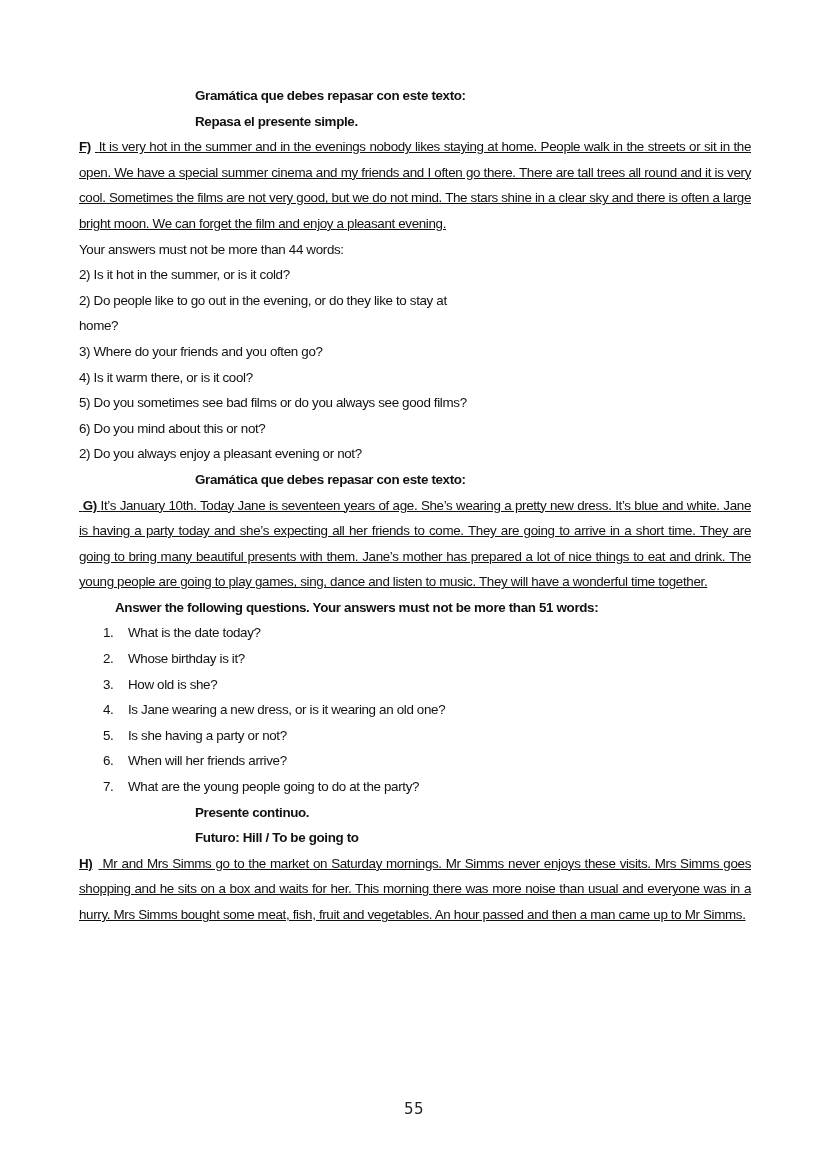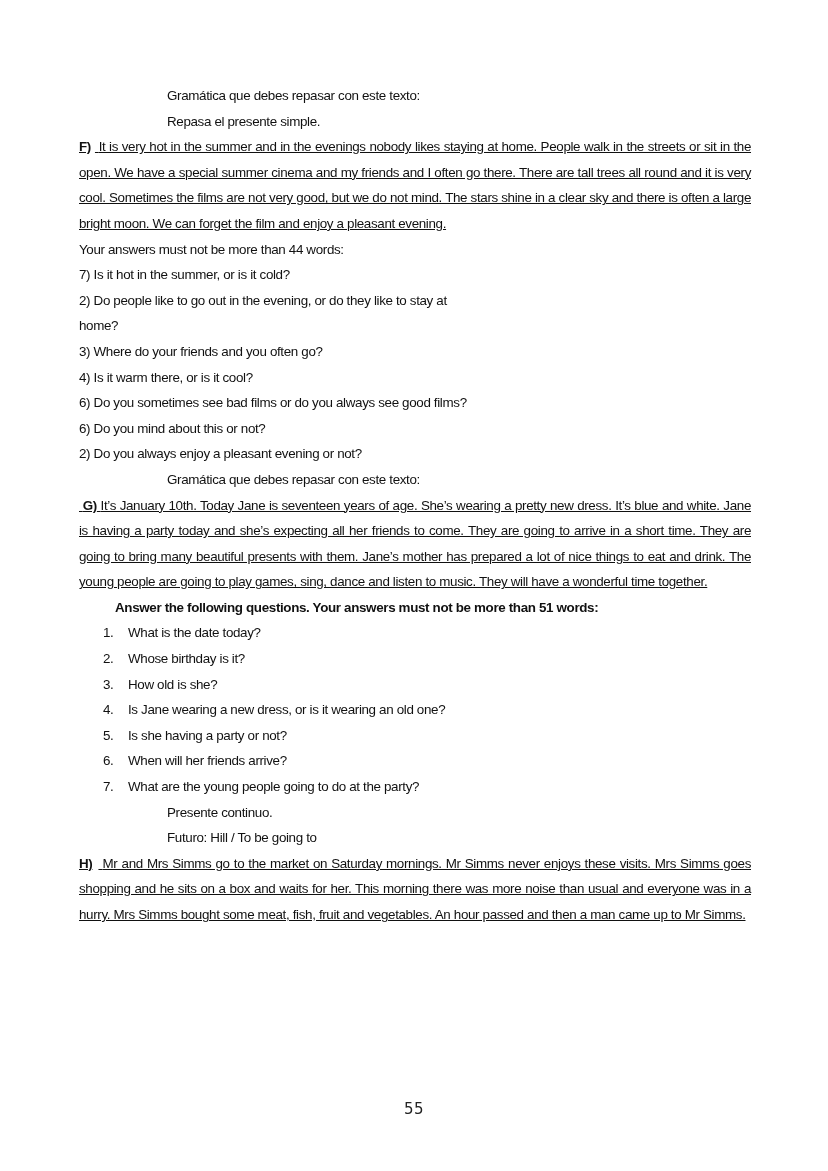--- a/index.html
+++ b/index.html
@@ -27,22 +27,22 @@
       line-height: 25.6px;
       height: 25.6px;
       white-space: nowrap;
     }
     .para {
       line-height: 25.6px;
       text-align: justify;
       text-decoration: underline;
     }
     .heading {
-      font-weight: normal;
-      margin-left: 88px;
+      font-weight: bold;
+      margin-left: 116px;
       line-height: 25.6px;
     }
     .heading.justify {
       text-align: justify;
       text-align-last: left;
     }
     .label-bold {
       font-weight: bold;
       margin-right: 4px;
     }
@@ -82,26 +82,26 @@
 <body>
 
 <div class="page">
 
   <section>
     <div class="heading">Gramática que debes repasar con este texto:</div>
     <div class="heading">Repasa el presente simple.</div>
     <p class="para" style="margin:0;"><span class="label-bold">F)</span> <span>It is very hot in the summer and in the evenings nobody likes staying at home. People walk in the streets or sit in the open. We have a special summer cinema and my friends and I often go there. There are tall trees all round and it is very cool. Sometimes the films are not very good, but we do not mind. The stars shine in a clear sky and there is often a large bright moon. We can forget the film and enjoy a pleasant evening.</span></p>
     <div class="line">Your answers must not be more than 44 words:</div>
     <div>
-      <div class="line">7) Is it hot in the summer, or is it cold?</div>
+      <div class="line">2) Is it hot in the summer, or is it cold?</div>
       <div class="line">2) Do people like to go out in the evening, or do they like to stay at</div>
       <div class="line">home?</div>
       <div class="line">3) Where do your friends and you often go?</div>
       <div class="line">4) Is it warm there, or is it cool?</div>
-      <div class="line">6) Do you sometimes see bad films or do you always see good films?</div>
+      <div class="line">5) Do you sometimes see bad films or do you always see good films?</div>
       <div class="line">6) Do you mind about this or not?</div>
       <div class="line">2) Do you always enjoy a pleasant evening or not?</div>
     </div>
   </section>
 
   <section>
     <div class="heading">Gramática que debes repasar con este texto:</div>
     <p class="para" style="margin:0;">&nbsp;<span class="label-bold" style="margin-right:0;">G)</span> <span>It’s January 10th. Today Jane is seventeen years of age. She’s wearing a pretty new dress. It’s blue and white. Jane is having a party today and she’s expecting all her friends to come. They are going to arrive in a short time. They are going to bring many beautiful presents with them. Jane’s mother has prepared a lot of nice things to eat and drink. The young people are going to play games, sing, dance and listen to music. They will have a wonderful time together.</span></p>
     <div class="instruction-bold">Answer the following questions. Your answers must not be more than 51 words:</div>
     <ol class="numbered">

